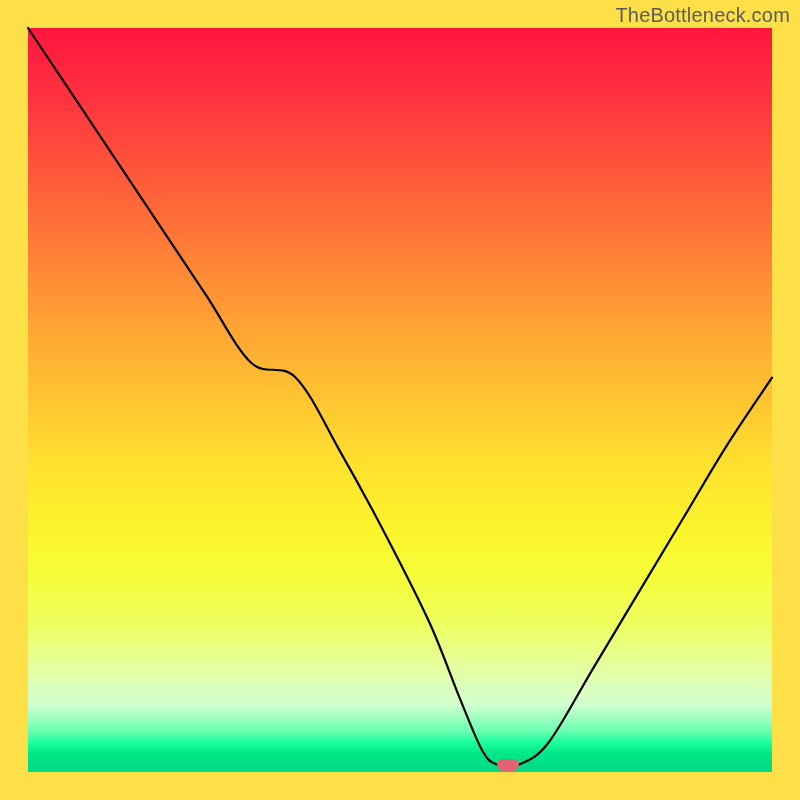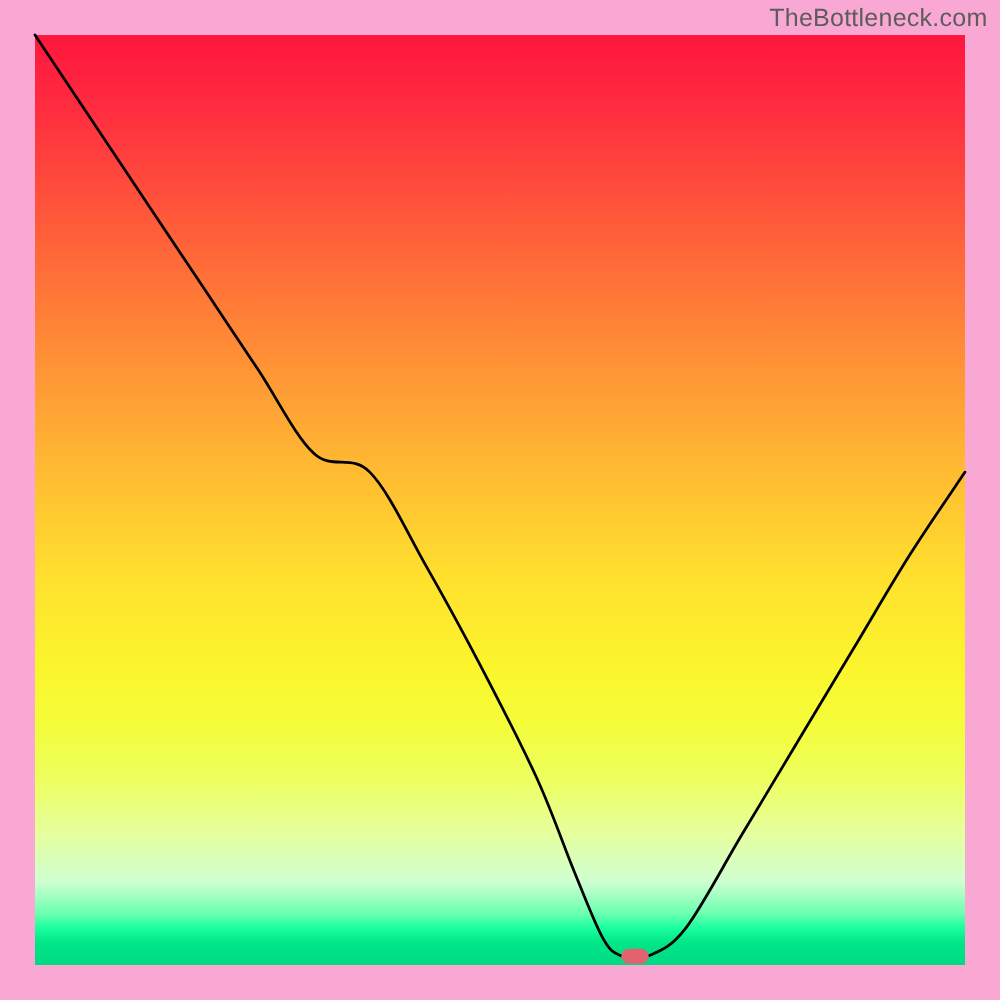--- a/index.html
+++ b/index.html
@@ -1,21 +1,21 @@
 <!DOCTYPE html>
 <html><head>
 <meta charset="utf-8">
 <style>
   * { margin: 0; padding: 0; box-sizing: border-box; }
   html, body { width: 800px; height: 800px; overflow: hidden; background: #000; }
   .chart-container {
     position: relative;
     width: 800px;
     height: 800px;
-    background: #f9a8d4;
+    background: #fde047;
   }
   .plot-area {
     position: absolute;
     left: 28px;
     top: 28px;
     width: 744px;
     height: 744px;
     overflow: hidden;
   }
   .gradient-bg {

